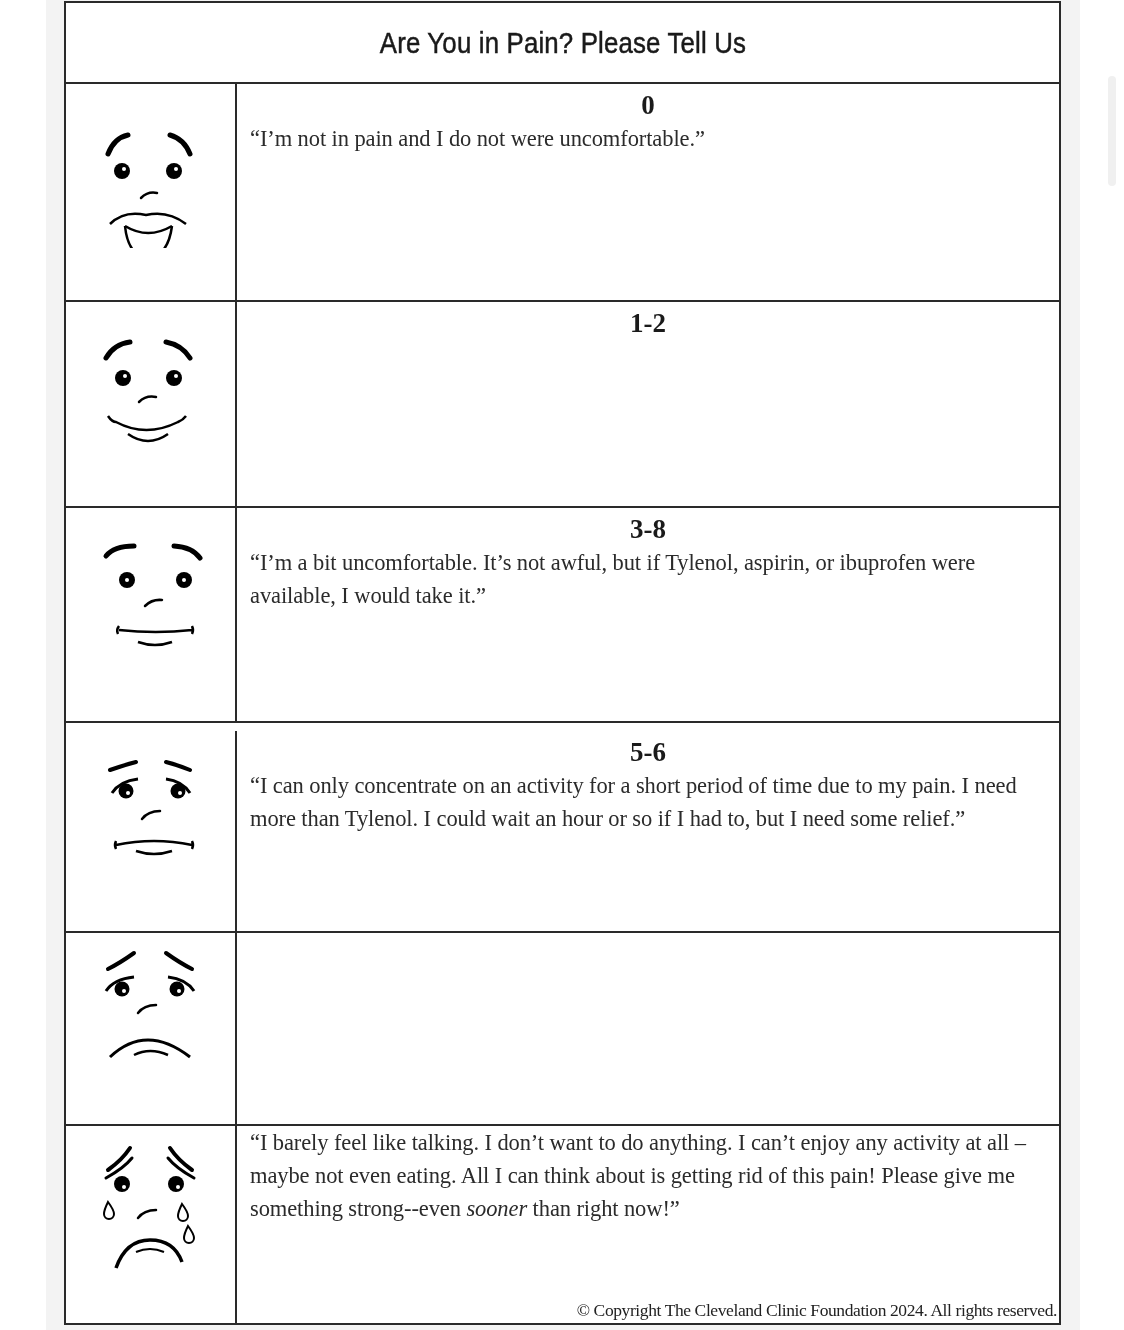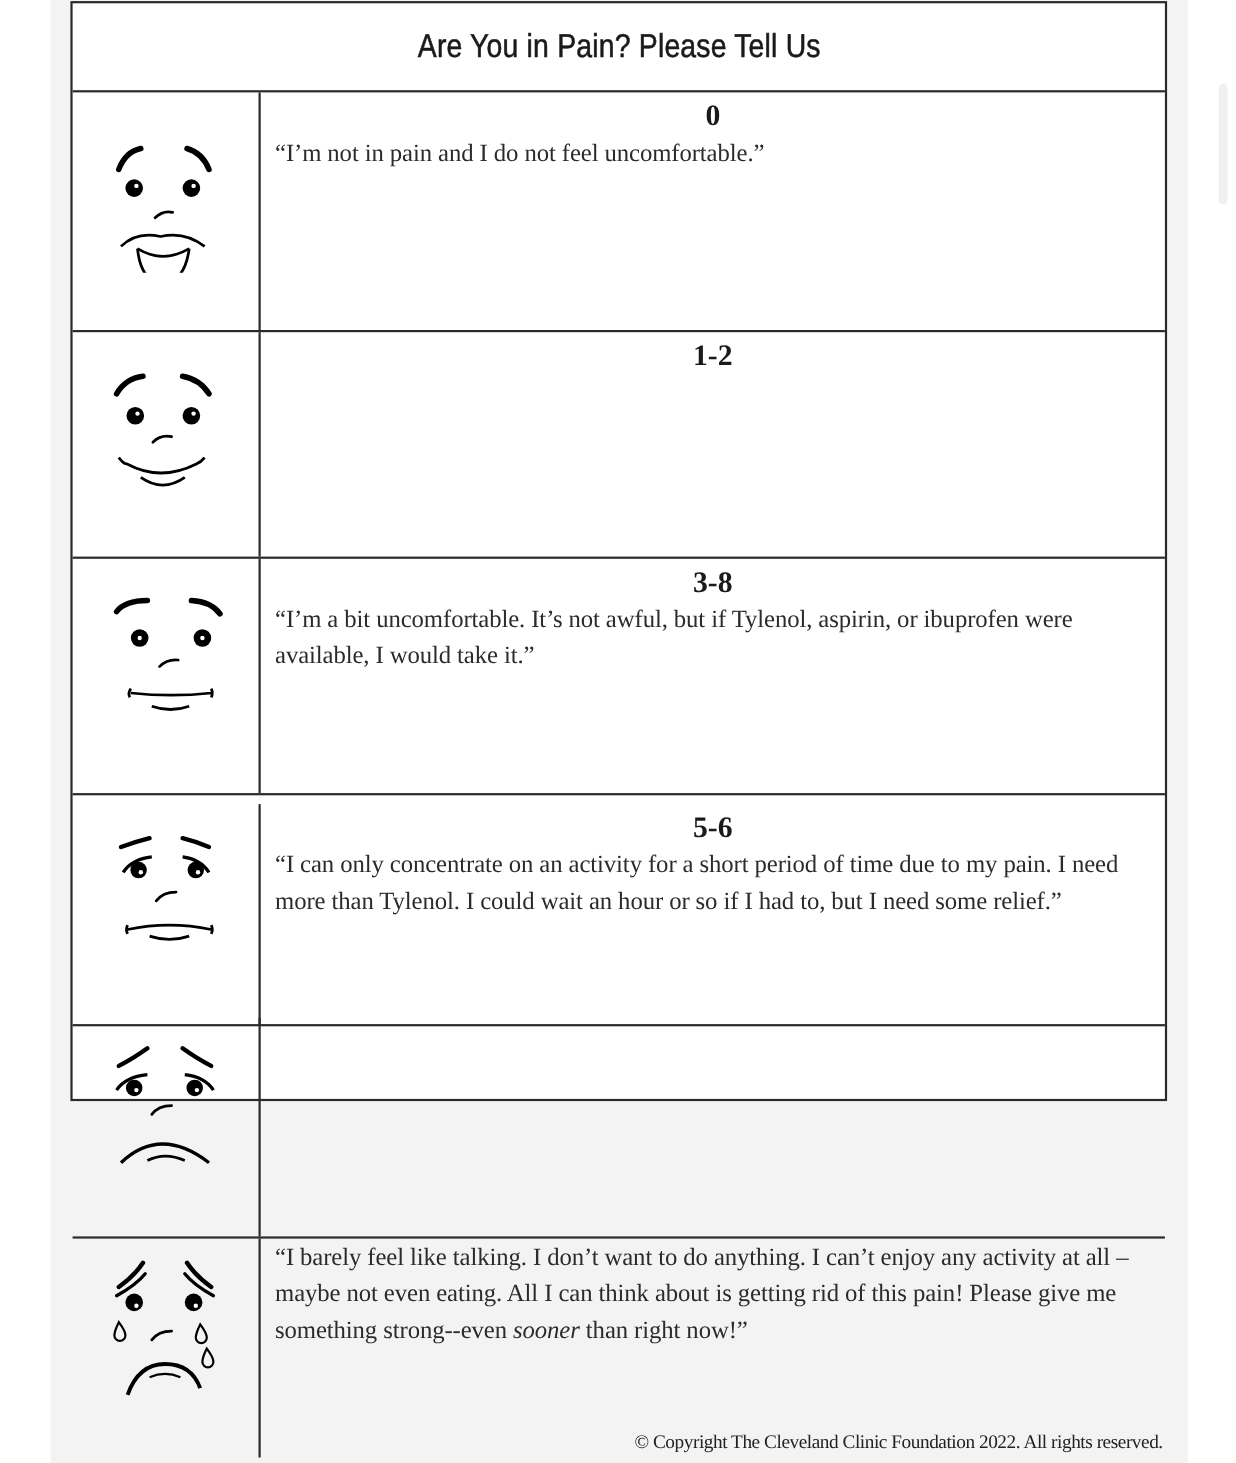--- a/index.html
+++ b/index.html
@@ -4,21 +4,21 @@
 <style>
   html, body { margin:0; padding:0; }
   body {
     width:1124px; height:1330px; background:#ffffff; position:relative; overflow:hidden;
     font-family:"Liberation Serif", serif; color:#1a1a1a;
   }
   .gutter-left { position:absolute; left:0; top:0; width:46px; height:1330px; background:#ffffff; }
   .page-bg { position:absolute; left:46px; top:0; width:1034px; height:1330px; background:#f3f3f3; }
   .scrollbar { position:absolute; left:1108px; top:76px; width:8px; height:110px; background:#f0f0f0; border-radius:4px; }
   .sheet {
-    position:absolute; left:64px; top:1px; width:997px; height:1000px;
+    position:absolute; left:64px; top:1px; width:997px; height:1324px;
     background:#ffffff; border:2px solid #2a2a2a; box-sizing:border-box;
   }
   .title-row {
     position:absolute; left:0; top:0; width:100%; height:81px;
     border-bottom:2px solid #2a2a2a; box-sizing:border-box;
     display:flex; align-items:center; justify-content:center;
   }
   .title {
     font-family:"Liberation Sans", sans-serif; font-size:30px; color:#1a1a1a;
     transform:scaleX(0.86); letter-spacing:0.2px; font-weight:normal;
@@ -68,21 +68,21 @@
         <circle cx="88" cy="73" r="8" fill="#000"></circle>
           <circle cx="90" cy="71" r="2" fill="#fff"></circle>
         <path d="M55 100 Q62 93 71 95" stroke="#000" stroke-width="2.5" fill="none" stroke-linecap="round"></path>
         <path d="M24 126 Q38 112 60 117 Q82 112 100 126" stroke="#000" stroke-width="2.5" fill="none"></path>
         <path d="M39 128 Q62 142 86 128" stroke="#000" stroke-width="2.5" fill="none"></path>
         <path d="M39 128 Q42 158 62 160 Q82 158 86 128" stroke="#000" stroke-width="2.5" fill="none"></path>
       </svg>
     </div>
     <div class="text-cell">
       <div class="level">0</div>
-      <div class="desc">“I’m not in pain and I do not feel uncomfortable.”</div>
+      <div class="desc">“I’m not in pain and I do not were uncomfortable.”</div>
     </div>
   </div>
 
   <div class="row" style="top:299px;height:206px;">
     <div class="face-cell">
       <svg width="130" height="150" viewBox="0 0 130 150">
         <path d="M20 42 Q28 28 44 26" stroke="#000" stroke-width="5" fill="none" stroke-linecap="round"></path>
         <path d="M80 26 Q96 29 104 42" stroke="#000" stroke-width="5" fill="none" stroke-linecap="round"></path>
         <circle cx="37" cy="62" r="8" fill="#000"></circle>
           <circle cx="39" cy="60" r="2" fill="#fff"></circle>
@@ -172,17 +172,17 @@
         <path d="M22 62 Q18 70 18 74 A5 5 0 0 0 28 74 Q28 70 22 62 Z" stroke="#000" stroke-width="2" fill="none"></path>
         <path d="M96 64 Q92 72 92 76 A5 5 0 0 0 102 76 Q102 72 96 64 Z" stroke="#000" stroke-width="2" fill="none"></path>
         <path d="M102 86 Q98 94 98 98 A5 5 0 0 0 108 98 Q108 94 102 86 Z" stroke="#000" stroke-width="2" fill="none"></path>
         <path d="M52 78 Q58 70 70 70" stroke="#000" stroke-width="2.5" fill="none" stroke-linecap="round"></path>
         <path d="M30 128 Q40 100 64 100 Q88 100 96 122" stroke="#000" stroke-width="3.5" fill="none"></path>
         <path d="M50 112 Q64 106 78 112" stroke="#000" stroke-width="2" fill="none"></path>
       </svg>
     </div>
     <div class="text-cell">
       <div class="desc"><span>“I barely feel like talking. I don’t want to do anything. I can’t enjoy any activity at all – maybe not even eating. All I can think about is getting rid of this pain! Please give me something strong--even </span><em>sooner</em><span> than right now!”</span></div>
-      <div class="copyright">© Copyright The Cleveland Clinic Foundation 2022. All rights reserved.</div>
+      <div class="copyright">© Copyright The Cleveland Clinic Foundation 2024. All rights reserved.</div>
     </div>
   </div>
 
 </div>
 
 </body></html>

